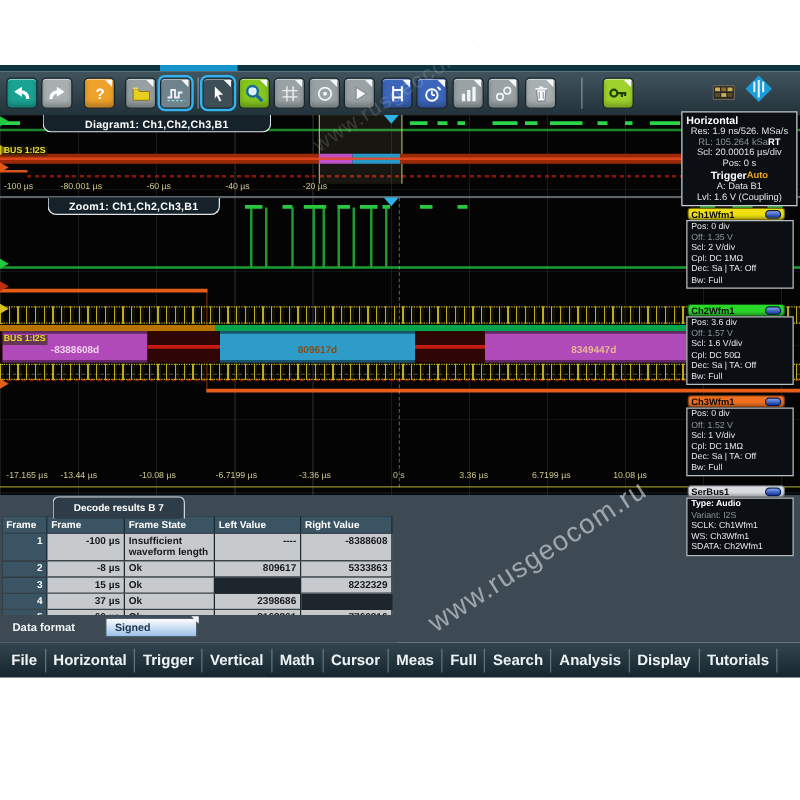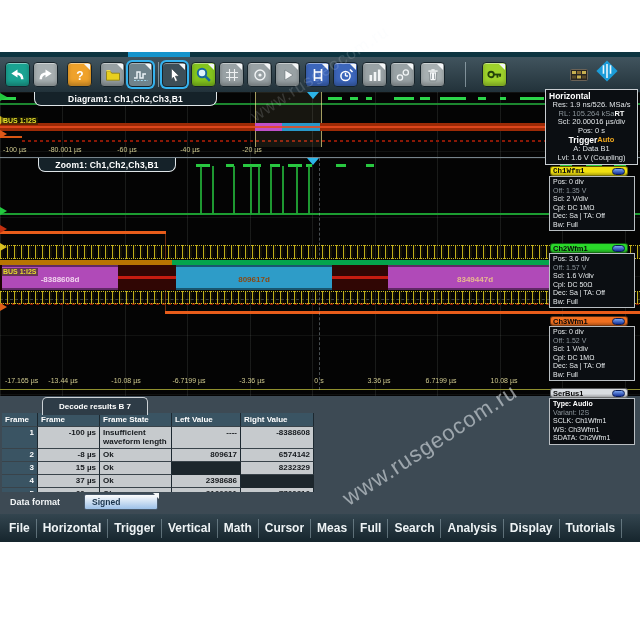--- a/index.html
+++ b/index.html
@@ -249,21 +249,21 @@
           <div>A: Data B1</div>
         </div>
         <div class="hprow">
           <div>Lvl: 1.6 V (Coupling)</div>
         </div>
       </div>
   </div>
 
   <div id="ch-panels">
       <div class="chhdr" style="top: 166px; background: linear-gradient(rgb(240, 224, 16) 60%, rgba(0, 0, 0, 0.25)) rgb(240, 224, 16);">
-        <div style="overflow: hidden; font-family: Liberation Mono, monospace;">Ch1Wfm1</div>
+        <div style="overflow: hidden;">Ch1Wfm1</div>
         <div class="oval"></div>
       </div>
       <div class="chbody" style="top: 176px;">
         <div>Pos: 0 div</div>
         <div class="dim">Off: 1.35 V</div>
         <div>Scl: 2 V/div</div>
         <div>Cpl: DC 1MΩ</div>
         <div>Dec: Sa | TA: Off</div>
         <div>Bw: Full</div>
       </div>
@@ -319,21 +319,21 @@
         <div class="tcell cellbg num" style="width: 62px;">-100 µs</div>
         <div class="tcell cellbg lft" style="width: 72px;">Insufficient waveform length</div>
         <div class="tcell cellbg num" style="width: 69px;">----</div>
         <div class="tcell cellbg num" style="width: 73px;">-8388608</div>
       </div>
       <div class="trow" style="height: 13px;">
         <div class="tcell idx" style="width: 36px;">2</div>
         <div class="tcell cellbg num" style="width: 62px;">-8 µs</div>
         <div class="tcell cellbg lft" style="width: 72px;">Ok</div>
         <div class="tcell cellbg num" style="width: 69px;">809617</div>
-        <div class="tcell cellbg num" style="width: 73px;">6574142</div>
+        <div class="tcell cellbg num" style="width: 73px;">5333863</div>
       </div>
       <div class="trow" style="height: 13px;">
         <div class="tcell idx" style="width: 36px;">3</div>
         <div class="tcell cellbg num" style="width: 62px;">15 µs</div>
         <div class="tcell cellbg lft" style="width: 72px;">Ok</div>
         <div class="tcell cellbg num" style="width: 69px; margin-top: 32px;">1611676</div>
         <div class="tcell cellbg num" style="width: 73px;">8232329</div>
       </div>
       <div class="trow" style="height: 13px;">
         <div class="tcell idx" style="width: 36px;">4</div>

